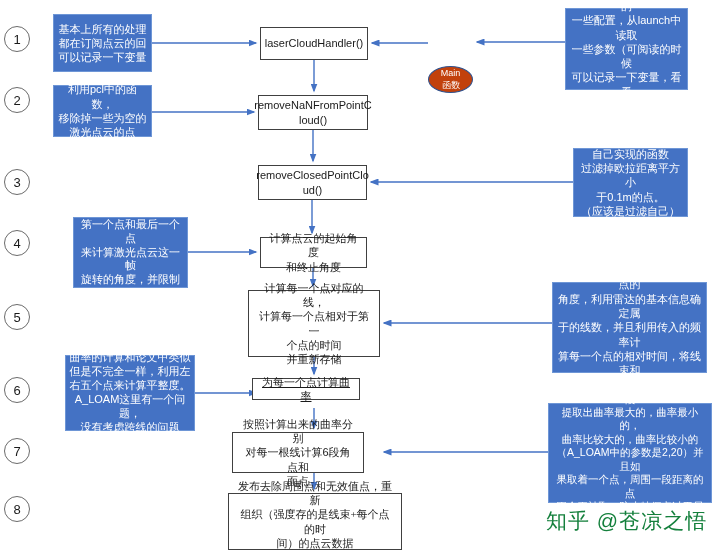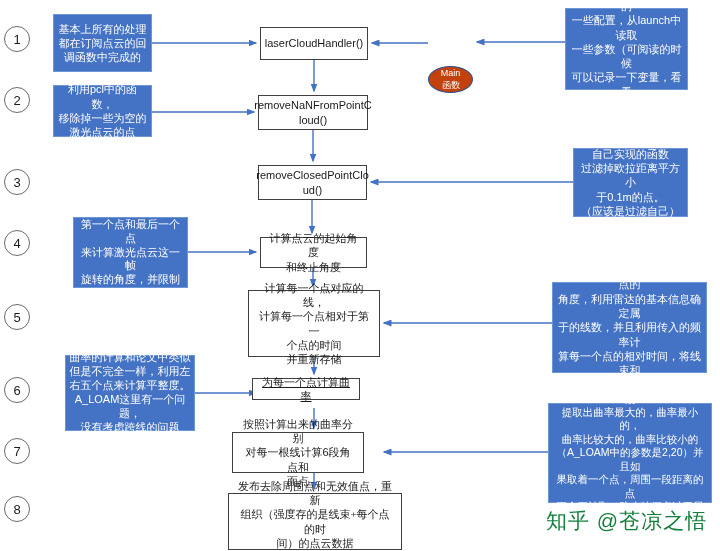--- a/index.html
+++ b/index.html
@@ -79,21 +79,21 @@
   <div class="circle" style="left:4px;top:87px;">2</div>
   <div class="circle" style="left:4px;top:169px;">3</div>
   <div class="circle" style="left:4px;top:230px;">4</div>
   <div class="circle" style="left:4px;top:304px;">5</div>
   <div class="circle" style="left:4px;top:377px;">6</div>
   <div class="circle" style="left:4px;top:438px;">7</div>
   <div class="circle" style="left:4px;top:496px;">8</div>
 
   <div class="bluebox" style="left:53px;top:14px;width:99px;height:58px;">基本上所有的处理
 都在订阅点云的回
-调函数中完成的</div>
+可以记录一下变量</div>
   <div class="bluebox" style="left:53px;top:85px;width:99px;height:52px;">利用pcl中的函数，
 移除掉一些为空的
 激光点云的点</div>
   <div class="bluebox l4box" style="left:45px;top:217px;width:115px;height:71px;">利用传入的激光点云的
 第一个点和最后一个点
 来计算激光点云这一帧
 旋转的角度，并限制在
 π-3π 之间</div>
   <div class="bluebox l4box" style="left:37px;top:355px;width:130px;height:76px;">曲率的计算和论文中类似
 但是不完全一样，利用左

